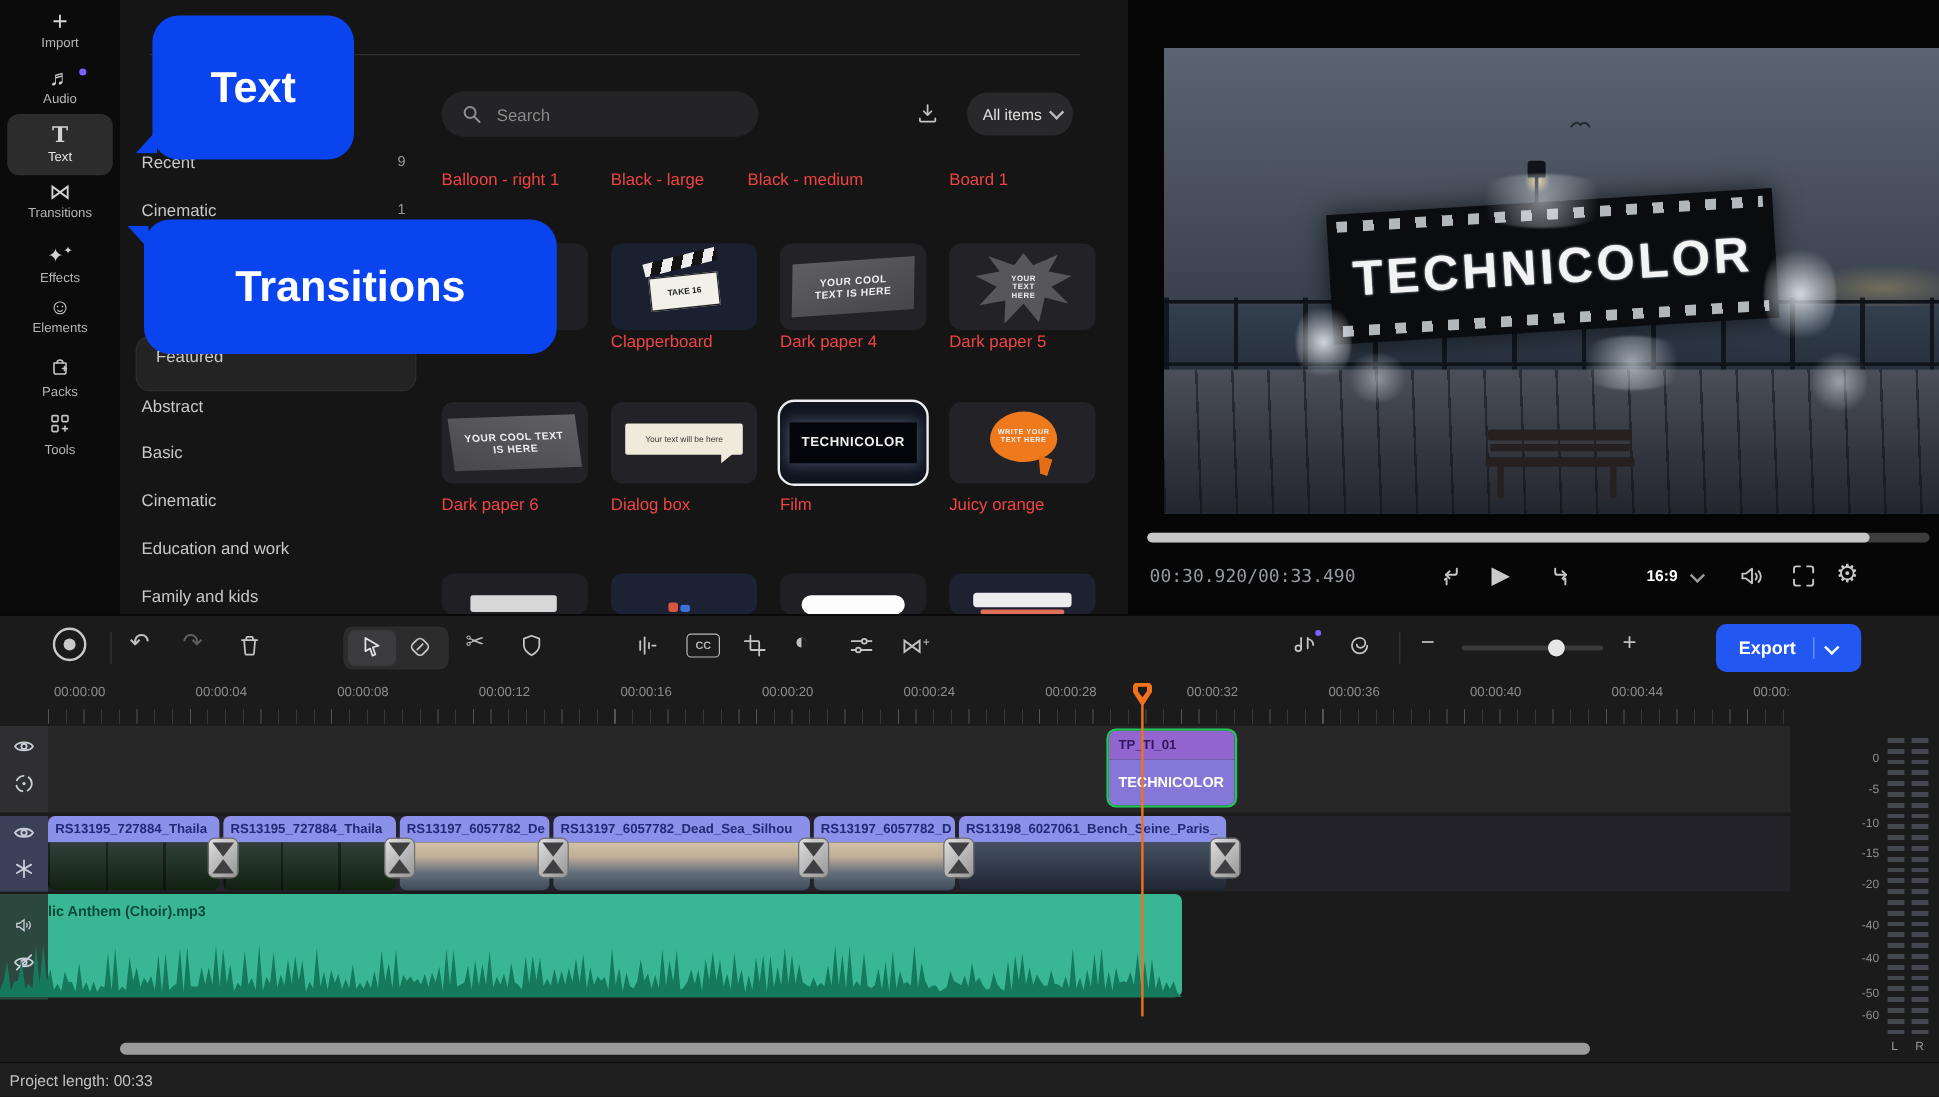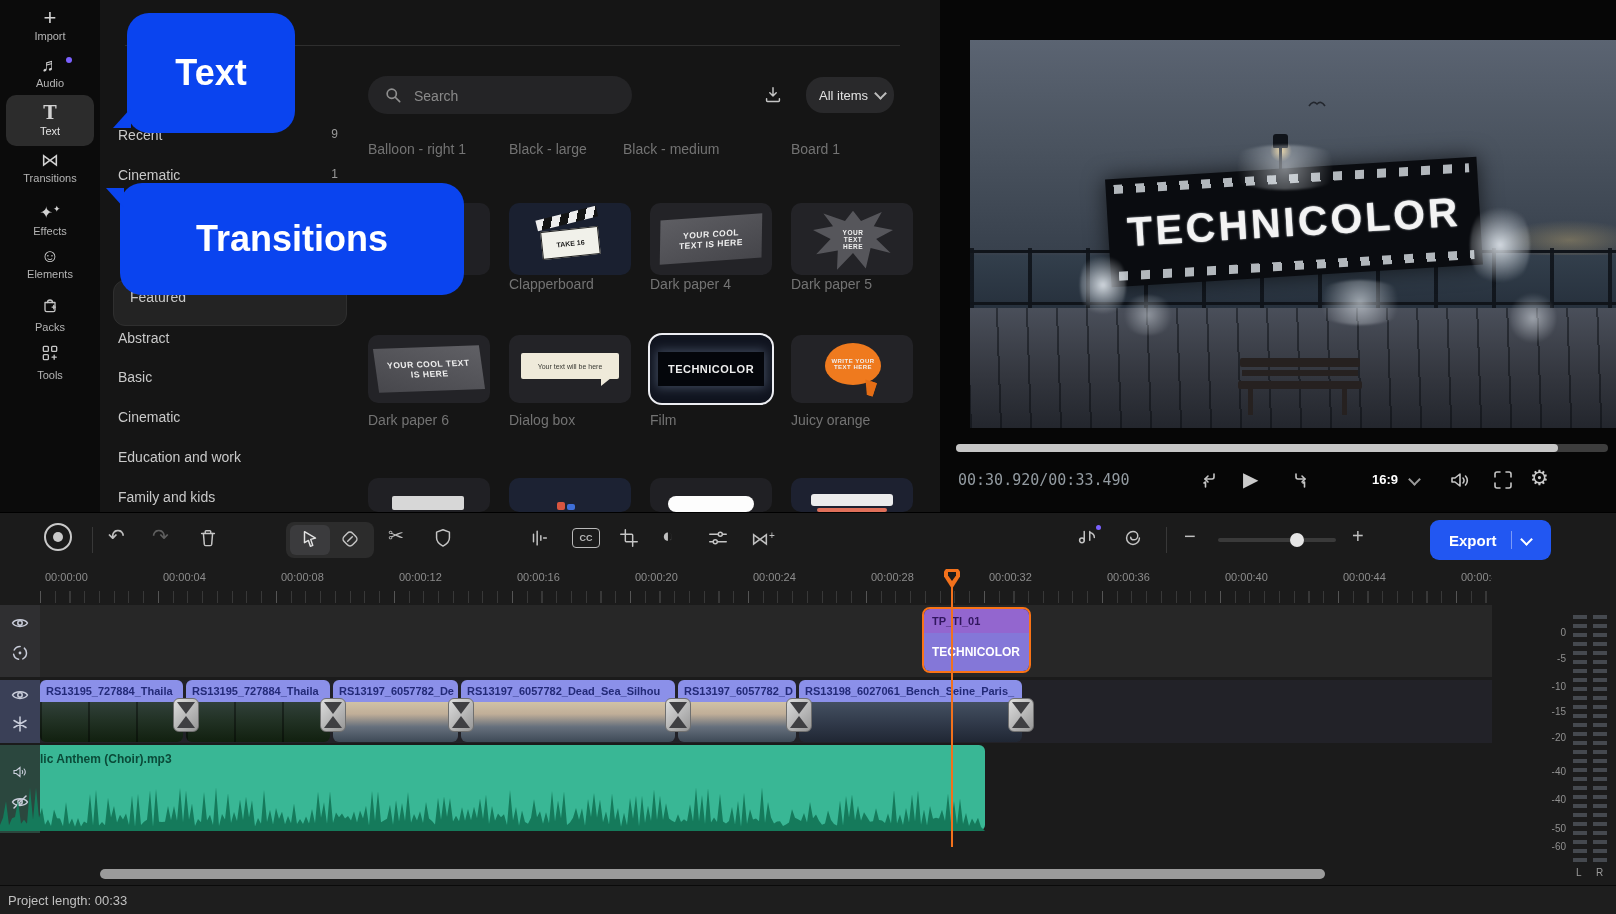--- a/index.html
+++ b/index.html
@@ -26,21 +26,21 @@
 
   .searchbar{left:268px;top:76px;width:264px;height:38px;background:#242426;border-radius:19px;}
   .searchbar input{position:absolute;left:44px;top:8px;width:200px;height:22px;background:transparent;border:none;outline:none;
                    color:#cfcfcf;font-size:14px;font-family:"Liberation Sans",sans-serif;}
   .searchbar input::placeholder{color:#8a8a8a;}
   .filter{left:706px;top:77px;width:88px;height:36px;background:#29292b;border-radius:17px;color:#e2e2e2;font-size:13px;
           display:flex;align-items:center;padding-left:13px;box-sizing:border-box;cursor:pointer;}
   .chev{display:inline-block;width:7px;height:7px;border-right:2px solid #bdbdbd;border-bottom:2px solid #bdbdbd;
         transform:rotate(45deg);margin-left:8px;margin-top:-4px;}
 
-  .glabel{width:132px;color:#737373;font-size:14px;white-space:nowrap;}
+  .glabel{width:132px;color:#ef4444;font-size:14px;white-space:nowrap;}
   .thumb{width:122px;height:72px;background:#202024;border-radius:10px;overflow:hidden;cursor:pointer;}
   .thumb3{height:68px;}
   .thumb-sel{outline:2px solid #ecedf2;outline-offset:0;border-radius:12px;}
   .handw{font-weight:bold;letter-spacing:.5px;color:#efefef;text-align:center;}
 
   
   .callout{background:#0a44ef;border-radius:22px;color:#fff;font-weight:bold;display:flex;align-items:center;justify-content:center;z-index:60;}
   .callout .tail{position:absolute;width:18px;height:20px;background:#0a44ef;}
   .tail-dl{left:-14px;bottom:5px;clip-path:polygon(100% 0,100% 100%,0 100%);}
   .tail-ul{left:-14px;top:5px;clip-path:polygon(0 0,100% 0,100% 100%);}
@@ -95,21 +95,21 @@
   .vclip .bar{height:22px;background:#8b90e9;color:#232a78;line-height:22px;padding-left:6px;}
   .vclip .pic{height:40px;}
   .pic-thai{background:linear-gradient(180deg,#31403a 0%,#223225 45%,#11200f 100%),
             repeating-linear-gradient(90deg,rgba(0,0,0,.4) 0 2px,transparent 2px 48px);background-blend-mode:multiply;}
   .pic-sea{background:linear-gradient(180deg,#d0c2a6 0%,#c0ae98 30%,#66707d 62%,#3e4a57 100%);}
   .pic-paris{background:linear-gradient(180deg,#45506100 0,#445061 0%,#303949 55%,#202734 100%);}
   .trans-badge{position:absolute;top:18px;width:26px;height:34px;border-radius:6px;cursor:pointer;
                background:linear-gradient(135deg,#dedede,#969696);border:1px solid #6f6f6f;box-sizing:border-box;}
   .trans-badge:before{content:"";position:absolute;left:3px;top:3px;border-left:9px solid transparent;border-right:9px solid transparent;border-top:12px solid #3f3f42;}
   .trans-badge:after{content:"";position:absolute;left:3px;bottom:3px;border-left:9px solid transparent;border-right:9px solid transparent;border-bottom:12px solid #3f3f42;}
-  .tclip{left:922px;top:2px;width:105px;height:62px;border:2px solid #f97316;border-radius:8px;overflow:hidden;cursor:pointer;}
+  .tclip{left:922px;top:2px;width:105px;height:62px;border:2px solid #22c55e;border-radius:8px;overflow:hidden;cursor:pointer;}
   .tclip .h{height:24px;background:#9366cf;color:#31165e;line-height:24px;padding-left:8px;}
   .tclip .b{height:38px;background:#8477d8;color:#fff;line-height:38px;padding-left:8px;font-size:12px;font-weight:bold;}
   .aclip{left:40px;top:0;width:985px;height:86px;background:#39b795;border-radius:6px;overflow:hidden;cursor:pointer;}
   .aclip .t{color:#0a4a38;font-size:12px;font-weight:bold;padding:7px 0 0 10px;}
   .playhead-line{left:951px;top:74px;width:2px;height:260px;background:#f2711c;z-index:30;}
   .playhead-cap{left:944px;top:56px;width:16px;height:20px;background:#f2711c;z-index:31;cursor:grab;
      clip-path:polygon(12% 0,88% 0,100% 12%,100% 38%,50% 100%,0 38%,0 12%);}
   .playhead-cap:after{content:"";position:absolute;left:4px;top:3px;width:8px;height:9px;background:#1b1b1b;
      clip-path:polygon(0 0,100% 0,100% 40%,50% 100%,0 40%);}
 

